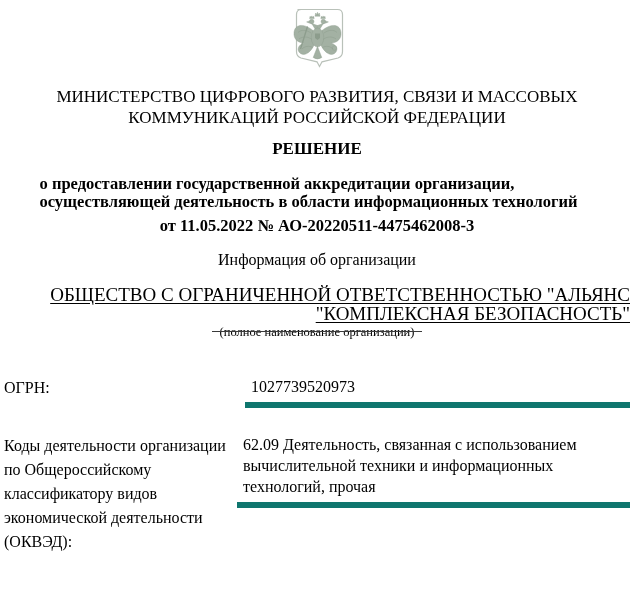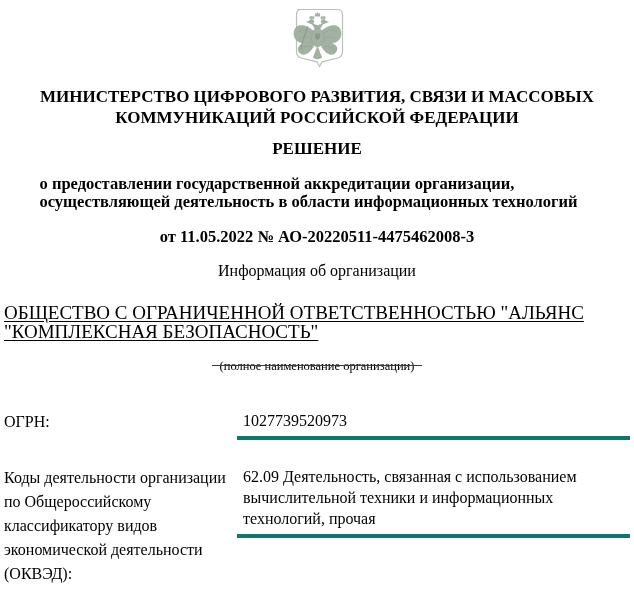--- a/index.html
+++ b/index.html
@@ -6,66 +6,66 @@
   body{
     width:634px;height:600px;overflow:hidden;position:relative;
     font-family:"Liberation Serif","DejaVu Serif",serif;color:#000;
   }
   .page{padding:8px 4px 0 4px;}
 
   .emblem{display:block;margin:0 auto;width:53px;height:60px;}
 
   .ministry{
     margin:18px auto 0;max-width:560px;text-align:center;
-    font-weight:bold;font-size:17px;line-height:21px;
+    font-weight:normal;font-size:17px;line-height:21px;
   }
   .doc-type{
     margin:12px auto 0;text-align:center;
     font-weight:bold;font-size:17px;line-height:17px;
   }
   .doc-subtitle{
     margin:18px auto 0;max-width:555px;
     font-weight:bold;font-size:16.5px;line-height:18px;
   }
   .doc-date{
-    margin:17px auto 0;text-align:center;
+    margin:6px auto 0;text-align:center;
     font-weight:bold;font-size:16.5px;line-height:17px;
   }
   .section-title{
     margin:17px auto 0;text-align:center;
     font-size:16px;line-height:17px;
   }
   .org-name{
-    margin:24px auto 0;text-align:left;
+    margin:17px auto 0;text-align:right;
     font-size:19px;line-height:19px;
     text-decoration:underline;text-underline-offset:2px;
   }
-  .org-caption-wrap{text-align:center;line-height:15px;margin-top:16px;}
+  .org-caption-wrap{text-align:center;line-height:15px;}
   .org-caption{
     position:relative;display:inline-block;
     font-size:12.5px;line-height:15px;
   }
   .org-caption::after{
     content:"";position:absolute;left:-8px;right:-8px;top:6px;
     border-top:1px solid #3a3a3a;
   }
 
   .fields{margin-top:36px;}
   .field-row{display:flex;align-items:flex-start;}
-  .field-row:nth-child(1){margin-top:0;}
+  .field-row:nth-child(1){margin-top:0;gap:8px;}
   .field-row:nth-child(2){margin-top:18px;}
   .field-row:nth-child(3){margin-top:8px;}
   .field-row:nth-child(4){margin-top:4px;}
   .field-label{
     width:233px;flex-shrink:0;
     font-size:16px;line-height:24px;
   }
   .field-value{
     flex:1;padding-left:6px;padding-bottom:5px;
-    border-bottom:4px solid #0f766e;
+    border-bottom:6px solid #0f766e;
     font-size:16px;line-height:21px;
   }
   .field-row:nth-child(4) .field-value{
     padding-top:24px;line-height:20px;padding-bottom:24px;
   }
 </style>
 </head>
 <body>
 
 <div class="page">

